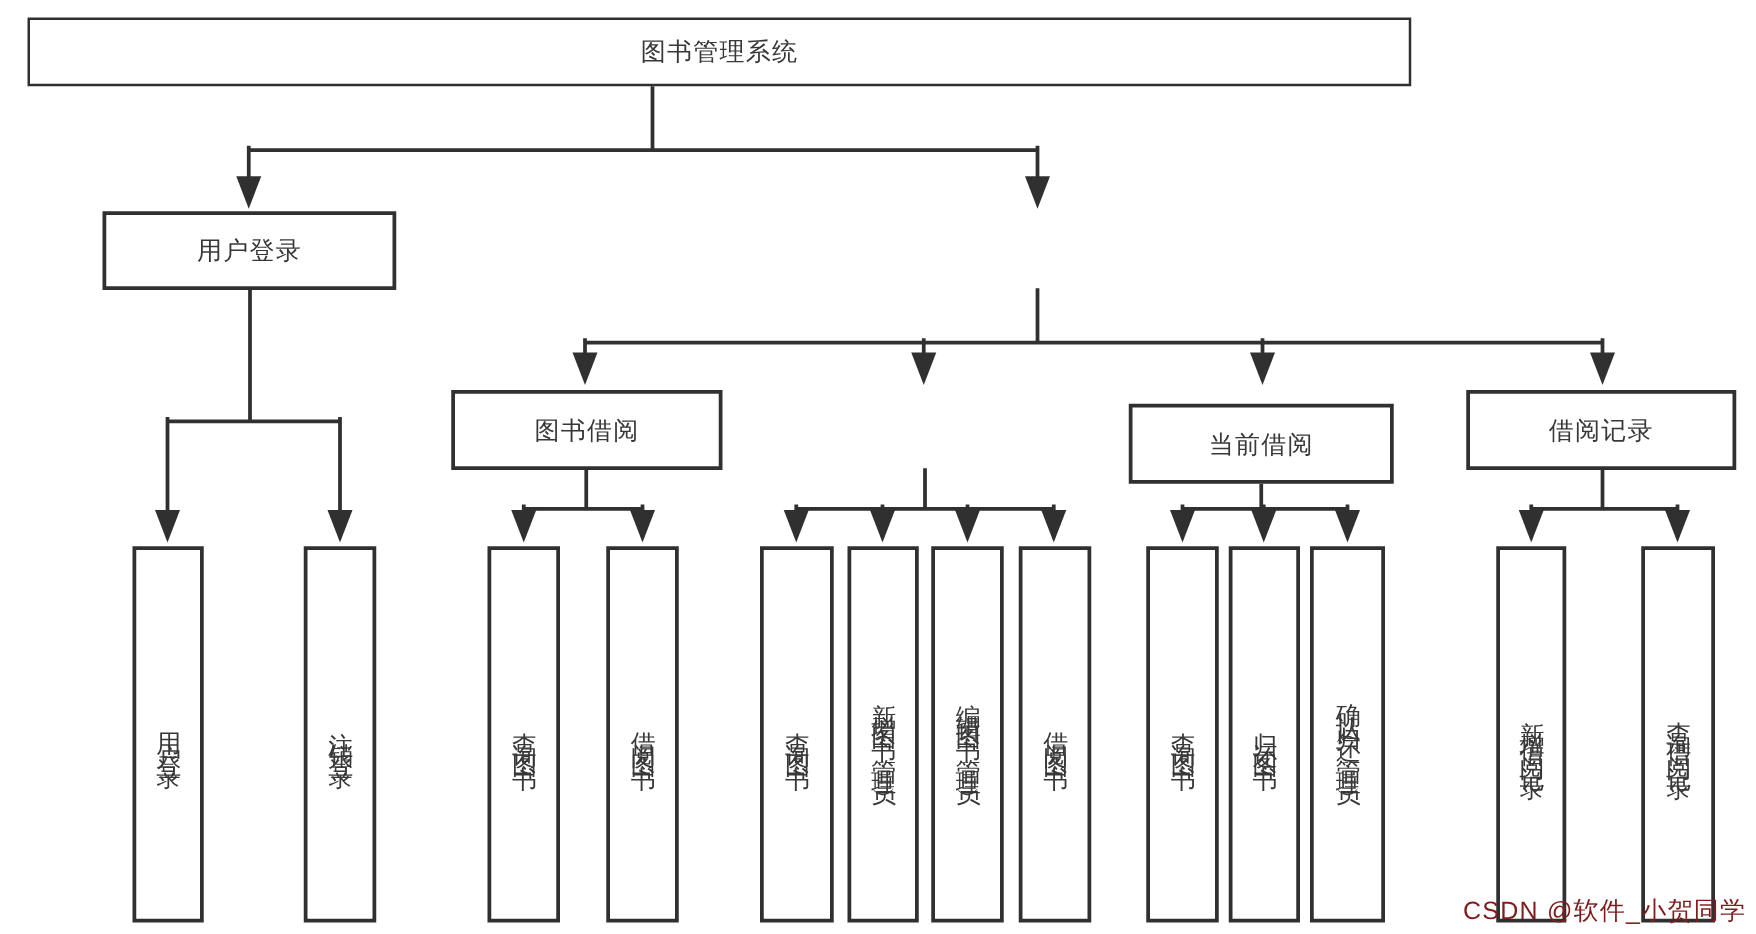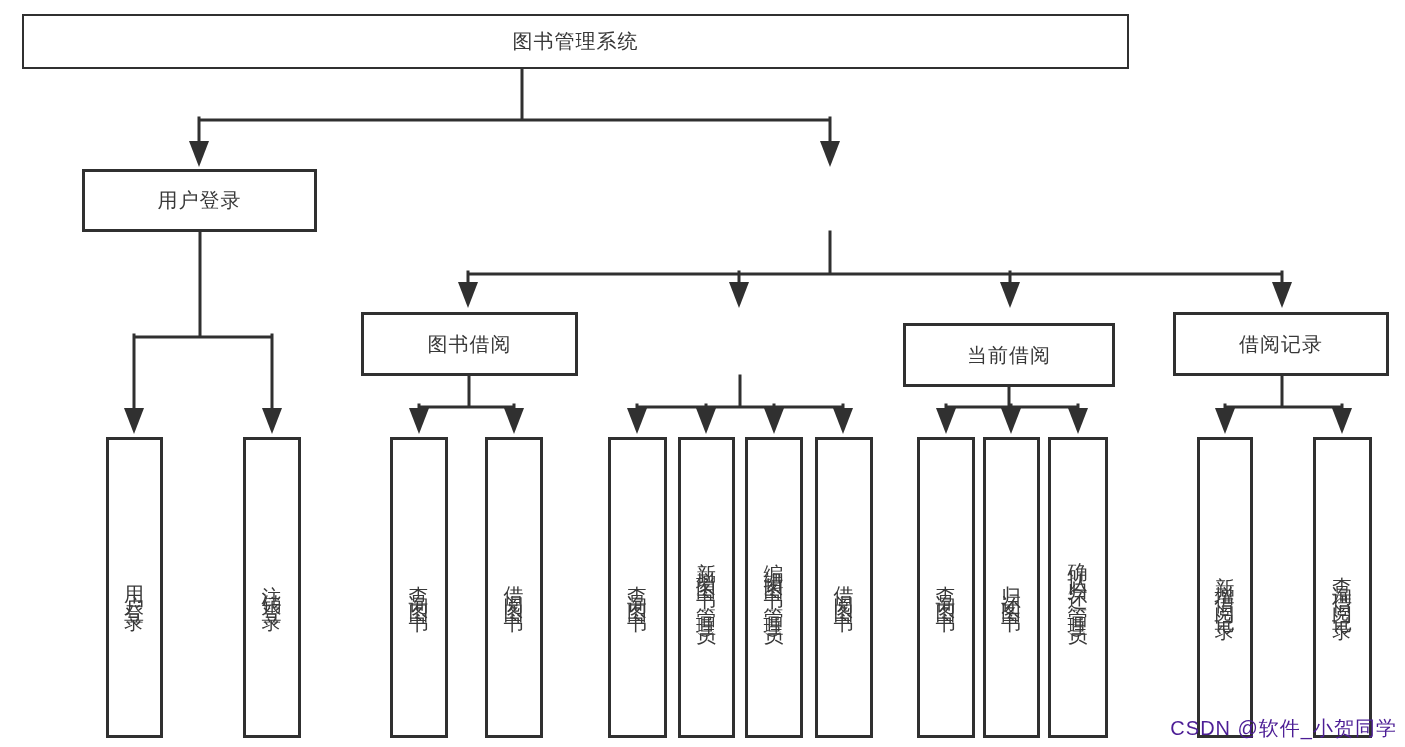--- a/index.html
+++ b/index.html
@@ -30,21 +30,21 @@
     writing-mode:vertical-rl;
     text-orientation:mixed;
     display:flex;align-items:center;justify-content:center;
     font-size:20px;letter-spacing:9px;color:#383838;
     line-height:1;
   }
   .watermark{
     position:absolute;
     right:8px;bottom:5px;
     font-size:20px;
-    color:#4c1d95;
+    color:#7f1d1d;
     letter-spacing:1px;
     white-space:nowrap;
   }
 </style>
 </head>
 <body>
 
 <div class="canvas">
 
   <svg class="lines" viewBox="0 0 1405 747" xmlns="http://www.w3.org/2000/svg" aria-hidden="true">

